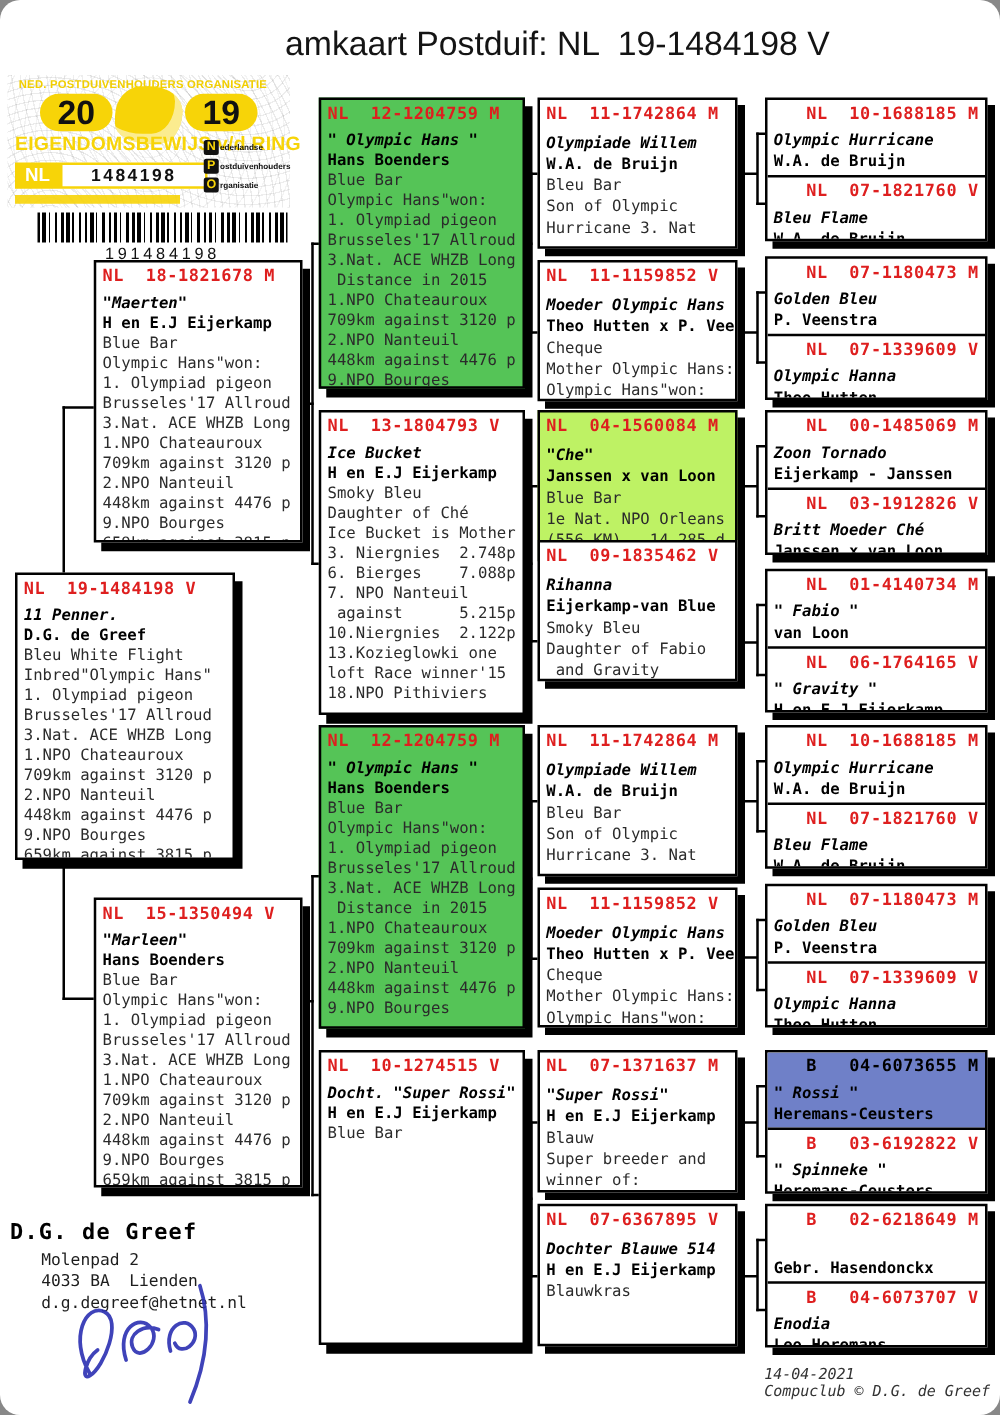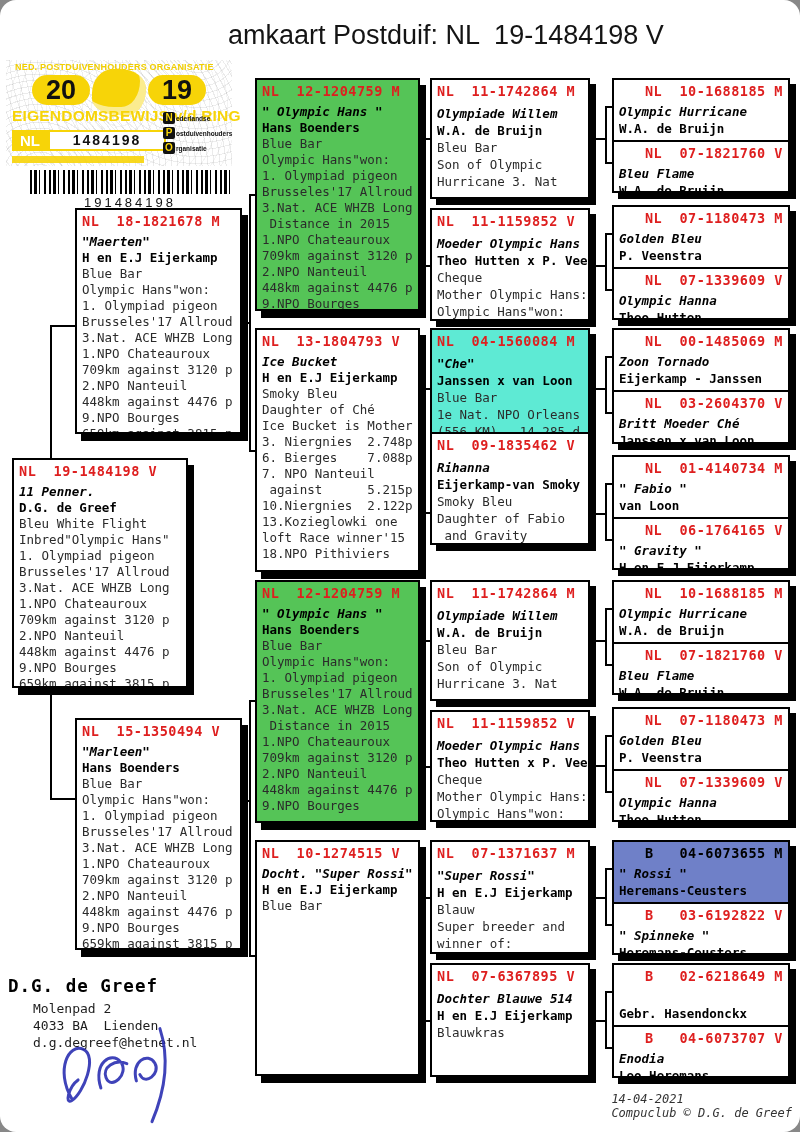--- a/index.html
+++ b/index.html
@@ -169,30 +169,30 @@
   <div class="box" style="left:12px;top:458px;width:176px;height:230px"><div class="hdr">NL  19-1484198 V</div><div class="ln name">11 Penner.</div><div class="ln owner">D.G. de Greef</div><div class="ln">Bleu White Flight</div><div class="ln">Inbred"Olympic Hans"</div><div class="ln">1. Olympiad pigeon</div><div class="ln">Brusseles'17 Allroud</div><div class="ln">3.Nat. ACE WHZB Long</div><div class="ln">1.NPO Chateauroux</div><div class="ln">709km against 3120 p</div><div class="ln">2.NPO Nanteuil</div><div class="ln">448km against 4476 p</div><div class="ln">9.NPO Bourges</div><div class="ln">659km against 3815 p</div></div>
   <div class="box" style="left:75px;top:718px;width:167px;height:232px"><div class="hdr">NL  15-1350494 V</div><div class="ln name">"Marleen"</div><div class="ln owner">Hans Boenders</div><div class="ln">Blue Bar</div><div class="ln">Olympic Hans"won:</div><div class="ln">1. Olympiad pigeon</div><div class="ln">Brusseles'17 Allroud</div><div class="ln">3.Nat. ACE WHZB Long</div><div class="ln">1.NPO Chateauroux</div><div class="ln">709km against 3120 p</div><div class="ln">2.NPO Nanteuil</div><div class="ln">448km against 4476 p</div><div class="ln">9.NPO Bourges</div><div class="ln">659km against 3815 p</div></div>
 
   <div class="box" style="left: 255px; top: 78px; width: 165px; height: 233px; background: rgb(85, 196, 87);"><div class="hdr">NL  12-1204759 M</div><div class="ln name">" Olympic Hans "</div><div class="ln owner">Hans Boenders</div><div class="ln">Blue Bar</div><div class="ln">Olympic Hans"won:</div><div class="ln">1. Olympiad pigeon</div><div class="ln">Brusseles'17 Allroud</div><div class="ln">3.Nat. ACE WHZB Long</div><div class="ln"> Distance in 2015</div><div class="ln">1.NPO Chateauroux</div><div class="ln">709km against 3120 p</div><div class="ln">2.NPO Nanteuil</div><div class="ln">448km against 4476 p</div><div class="ln">9.NPO Bourges</div></div>
   <div class="box" style="left:255px;top:328px;width:165px;height:244px"><div class="hdr">NL  13-1804793 V</div><div class="ln name">Ice Bucket</div><div class="ln owner">H en E.J Eijerkamp</div><div class="ln">Smoky Bleu</div><div class="ln">Daughter of Ché</div><div class="ln">Ice Bucket is Mother</div><div class="ln">3. Niergnies  2.748p</div><div class="ln">6. Bierges    7.088p</div><div class="ln">7. NPO Nanteuil</div><div class="ln"> against      5.215p</div><div class="ln">10.Niergnies  2.122p</div><div class="ln">13.Kozieglowki one</div><div class="ln">loft Race winner'15</div><div class="ln">18.NPO Pithiviers</div></div>
   <div class="box" style="left: 255px; top: 580px; width: 165px; height: 243px; background: rgb(85, 196, 87);"><div class="hdr">NL  12-1204759 M</div><div class="ln name">" Olympic Hans "</div><div class="ln owner">Hans Boenders</div><div class="ln">Blue Bar</div><div class="ln">Olympic Hans"won:</div><div class="ln">1. Olympiad pigeon</div><div class="ln">Brusseles'17 Allroud</div><div class="ln">3.Nat. ACE WHZB Long</div><div class="ln"> Distance in 2015</div><div class="ln">1.NPO Chateauroux</div><div class="ln">709km against 3120 p</div><div class="ln">2.NPO Nanteuil</div><div class="ln">448km against 4476 p</div><div class="ln">9.NPO Bourges</div></div>
   <div class="box" style="left:255px;top:840px;width:165px;height:236px"><div class="hdr">NL  10-1274515 V</div><div class="ln name">Docht. "Super Rossi"</div><div class="ln owner">H en E.J Eijerkamp</div><div class="ln">Blue Bar</div></div>
 
   <div class="box small" style="left:430px;top:78px;width:160px;height:121px"><div class="hdr">NL  11-1742864 M</div><div class="ln name">Olympiade Willem</div><div class="ln owner">W.A. de Bruijn</div><div class="ln">Bleu Bar</div><div class="ln">Son of Olympic</div><div class="ln">Hurricane 3. Nat</div></div>
   <div class="box small" style="left:430px;top:208px;width:160px;height:113px"><div class="hdr">NL  11-1159852 V</div><div class="ln name">Moeder Olympic Hans</div><div class="ln owner">Theo Hutten x P. Vee</div><div class="ln">Cheque</div><div class="ln">Mother Olympic Hans:</div><div class="ln">Olympic Hans"won:</div></div>
-  <div class="box small" style="left: 430px; top: 328px; width: 160px; height: 121px; background: #5eead4;"><div class="hdr">NL  04-1560084 M</div><div class="ln name">"Che"</div><div class="ln owner">Janssen x van Loon</div><div class="ln">Blue Bar</div><div class="ln">1e Nat. NPO Orleans</div><div class="ln">(556 KM)   14.285 d</div></div>
-  <div class="box small" style="left:430px;top:432px;width:160px;height:113px"><div class="hdr">NL  09-1835462 V</div><div class="ln name">Rihanna</div><div class="ln owner">Eijerkamp-van Smoky</div><div class="ln">Smoky Bleu</div><div class="ln">Daughter of Fabio</div><div class="ln"> and Gravity</div></div>
+  <div class="box small" style="left: 430px; top: 328px; width: 160px; height: 121px; background: #bef264;"><div class="hdr">NL  04-1560084 M</div><div class="ln name">"Che"</div><div class="ln owner">Janssen x van Loon</div><div class="ln">Blue Bar</div><div class="ln">1e Nat. NPO Orleans</div><div class="ln">(556 KM)   14.285 d</div></div>
+  <div class="box small" style="left:430px;top:432px;width:160px;height:113px"><div class="hdr">NL  09-1835462 V</div><div class="ln name">Rihanna</div><div class="ln owner">Eijerkamp-van Blue</div><div class="ln">Smoky Bleu</div><div class="ln">Daughter of Fabio</div><div class="ln"> and Gravity</div></div>
   <div class="box small" style="left:430px;top:580px;width:160px;height:121px"><div class="hdr">NL  11-1742864 M</div><div class="ln name">Olympiade Willem</div><div class="ln owner">W.A. de Bruijn</div><div class="ln">Bleu Bar</div><div class="ln">Son of Olympic</div><div class="ln">Hurricane 3. Nat</div></div>
   <div class="box small" style="left:430px;top:710px;width:160px;height:112px"><div class="hdr">NL  11-1159852 V</div><div class="ln name">Moeder Olympic Hans</div><div class="ln owner">Theo Hutten x P. Vee</div><div class="ln">Cheque</div><div class="ln">Mother Olympic Hans:</div><div class="ln">Olympic Hans"won:</div></div>
   <div class="box small" style="left:430px;top:840px;width:160px;height:114px"><div class="hdr">NL  07-1371637 M</div><div class="ln name">"Super Rossi"</div><div class="ln owner">H en E.J Eijerkamp</div><div class="ln">Blauw</div><div class="ln">Super breeder and</div><div class="ln">winner of:</div></div>
   <div class="box small" style="left:430px;top:963px;width:160px;height:114px"><div class="hdr">NL  07-6367895 V</div><div class="ln name">Dochter Blauwe 514</div><div class="ln owner">H en E.J Eijerkamp</div><div class="ln">Blauwkras</div></div>
 
   <div class="box small pair" style="left:612px;top:78px;width:178px;height:115px"><div class="sub"><div class="hdr">NL  10-1688185 M</div><div class="ln name">Olympic Hurricane</div><div class="ln owner">W.A. de Bruijn</div></div><div class="sub"><div class="hdr">NL  07-1821760 V</div><div class="ln name">Bleu Flame</div><div class="ln owner">W.A. de Bruijn</div></div></div>
   <div class="box small pair" style="left:612px;top:205px;width:178px;height:115px"><div class="sub"><div class="hdr">NL  07-1180473 M</div><div class="ln name">Golden Bleu</div><div class="ln owner">P. Veenstra</div></div><div class="sub"><div class="hdr">NL  07-1339609 V</div><div class="ln name">Olympic Hanna</div><div class="ln owner">Theo Hutten</div></div></div>
-  <div class="box small pair" style="left:612px;top:328px;width:178px;height:116px"><div class="sub"><div class="hdr">NL  00-1485069 M</div><div class="ln name">Zoon Tornado</div><div class="ln owner">Eijerkamp - Janssen</div></div><div class="sub"><div class="hdr">NL  03-2604370 V</div><div class="ln name">Britt Moeder Ché</div><div class="ln owner">Janssen x van Loon</div></div></div>
+  <div class="box small pair" style="left:612px;top:328px;width:178px;height:116px"><div class="sub"><div class="hdr">NL  00-1485069 M</div><div class="ln name">Zoon Tornado</div><div class="ln owner">Eijerkamp - Janssen</div></div><div class="sub"><div class="hdr">NL  03-1912826 V</div><div class="ln name">Britt Moeder Ché</div><div class="ln owner">Janssen x van Loon</div></div></div>
   <div class="box small pair" style="left:612px;top:455px;width:178px;height:115px"><div class="sub"><div class="hdr">NL  01-4140734 M</div><div class="ln name">" Fabio "</div><div class="ln owner">van Loon</div></div><div class="sub"><div class="hdr">NL  06-1764165 V</div><div class="ln name">" Gravity "</div><div class="ln owner">H en E.J Eijerkamp</div></div></div>
   <div class="box small pair" style="left:612px;top:580px;width:178px;height:115px"><div class="sub"><div class="hdr">NL  10-1688185 M</div><div class="ln name">Olympic Hurricane</div><div class="ln owner">W.A. de Bruijn</div></div><div class="sub"><div class="hdr">NL  07-1821760 V</div><div class="ln name">Bleu Flame</div><div class="ln owner">W.A. de Bruijn</div></div></div>
   <div class="box small pair" style="left:612px;top:707px;width:178px;height:115px"><div class="sub"><div class="hdr">NL  07-1180473 M</div><div class="ln name">Golden Bleu</div><div class="ln owner">P. Veenstra</div></div><div class="sub"><div class="hdr">NL  07-1339609 V</div><div class="ln name">Olympic Hanna</div><div class="ln owner">Theo Hutten</div></div></div>
   <div class="box small pair" style="left:612px;top:840px;width:178px;height:115px"><div class="sub" style="background: rgb(111, 128, 200);"><div class="hdr" style="color: rgb(0, 0, 0);">B   04-6073655 M</div><div class="ln name">" Rossi "</div><div class="ln owner">Heremans-Ceusters</div></div><div class="sub"><div class="hdr">B   03-6192822 V</div><div class="ln name">" Spinneke "</div><div class="ln owner">Heremans-Ceusters</div></div></div>
   <div class="box small pair" style="left:612px;top:963px;width:178px;height:115px"><div class="sub"><div class="hdr">B   02-6218649 M</div><div class="ln name">&nbsp;</div><div class="ln owner">Gebr. Hasendonckx</div></div><div class="sub"><div class="hdr">B   04-6073707 V</div><div class="ln name">Enodia</div><div class="ln owner">Leo Heremans</div></div></div>
 
   <div class="ownerblock">
     <div class="oname">D.G. de Greef</div>
     <div class="oline">Molenpad 2</div>
     <div class="oline">4033 BA  Lienden</div>

